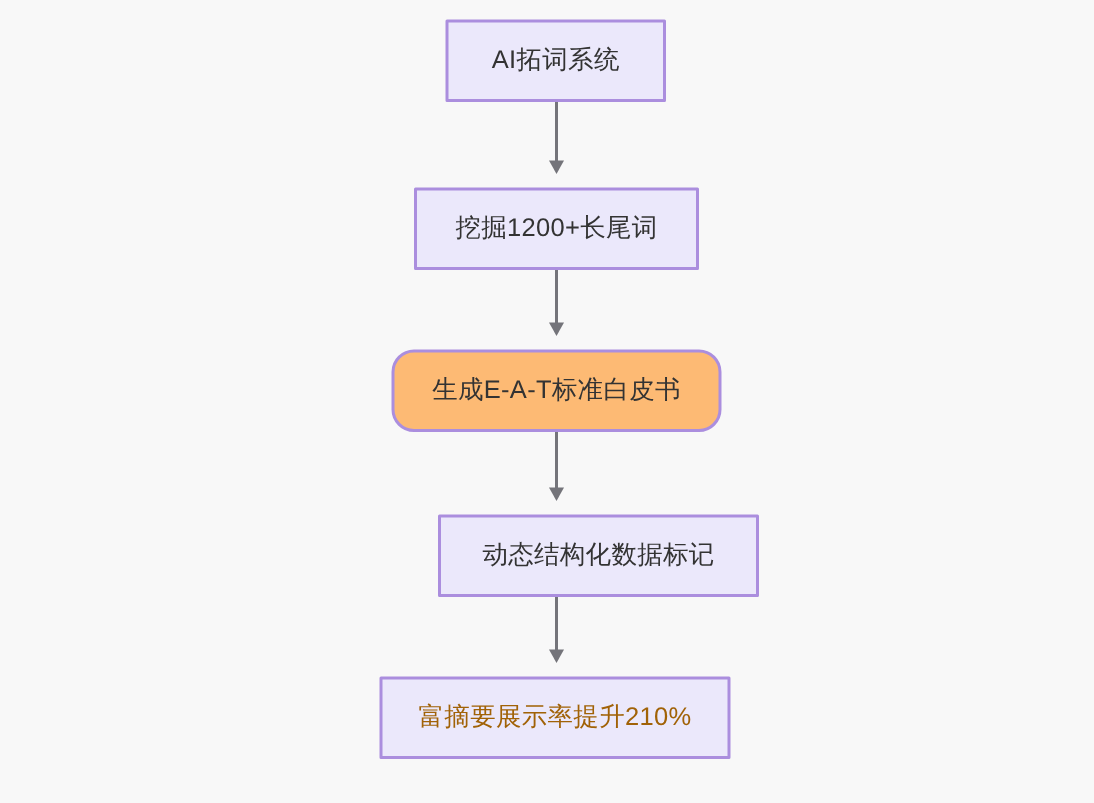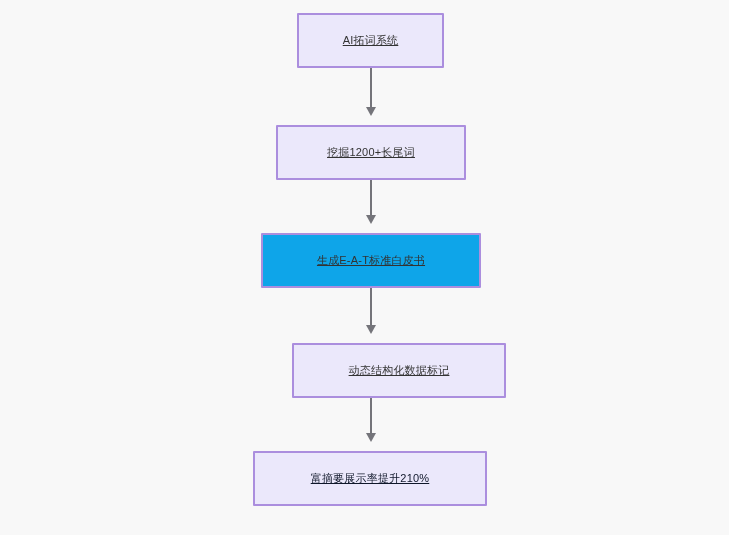--- a/index.html
+++ b/index.html
@@ -23,26 +23,25 @@
     position: absolute;
     box-sizing: border-box;
     background: #ebe8fb;
     border: 2px solid #ab8ede;
     border-radius: 1px;
     display: flex;
     align-items: center;
     justify-content: center;
   }
   .node-label {
-    font-size: 11px;
+    font-size: 17px;
     color: #333333;
     line-height: 1.2;
     white-space: nowrap;
     letter-spacing: 0.2px;
-    text-decoration: underline;
   }
   .edge {
     position: absolute;
     width: 0;
   }
   .edge-line {
     position: absolute;
     left: 0;
     top: 0;
     width: 2px;
@@ -79,23 +78,23 @@
     <div class="edge-line" style="height: 36px; background: rgb(116, 116, 122);"></div>
     <div class="edge-arrow" style="top: 35px; border-top-color: rgb(116, 116, 122);"></div>
   </div>
 
   <div class="node" id="node-0" style="left: 297px; top: 13px; width: 147px; height: 55px; background: rgb(235, 232, 251); border-color: rgb(171, 142, 222);">
     <span class="node-label" style="color: rgb(51, 51, 51);">AI拓词系统</span>
   </div>
   <div class="node" id="node-1" style="left: 276px; top: 125px; width: 190px; height: 55px; background: rgb(235, 232, 251); border-color: rgb(171, 142, 222);">
     <span class="node-label" style="color: rgb(51, 51, 51);">挖掘1200+长尾词</span>
   </div>
-  <div class="node" id="node-2" style="left: 261px; top: 233px; width: 220px; height: 55px; background: #0ea5e9; border-color: rgb(171, 142, 222);">
+  <div class="node" id="node-2" style="left: 261px; top: 233px; width: 220px; height: 55px; background: #fdba74; border-color: rgb(171, 142, 222); border-radius: 15px;">
     <span class="node-label" style="color: rgb(51, 51, 51);">生成E-A-T标准白皮书</span>
   </div>
   <div class="node" id="node-3" style="left: 264px; top: 343px; width: 214px; height: 55px; background: rgb(235, 232, 251); border-color: rgb(171, 142, 222); margin-left: 28px;">
     <span class="node-label" style="color: rgb(51, 51, 51);">动态结构化数据标记</span>
   </div>
   <div class="node" id="node-4" style="left: 253px; top: 451px; width: 234px; height: 55px; background: rgb(235, 232, 251); border-color: rgb(171, 142, 222);">
-    <span class="node-label" style="color: #0f172a;">富摘要展示率提升210%</span>
+    <span class="node-label" style="color: #a16207;">富摘要展示率提升210%</span>
   </div>
 
 </div>
 
 </body></html>

